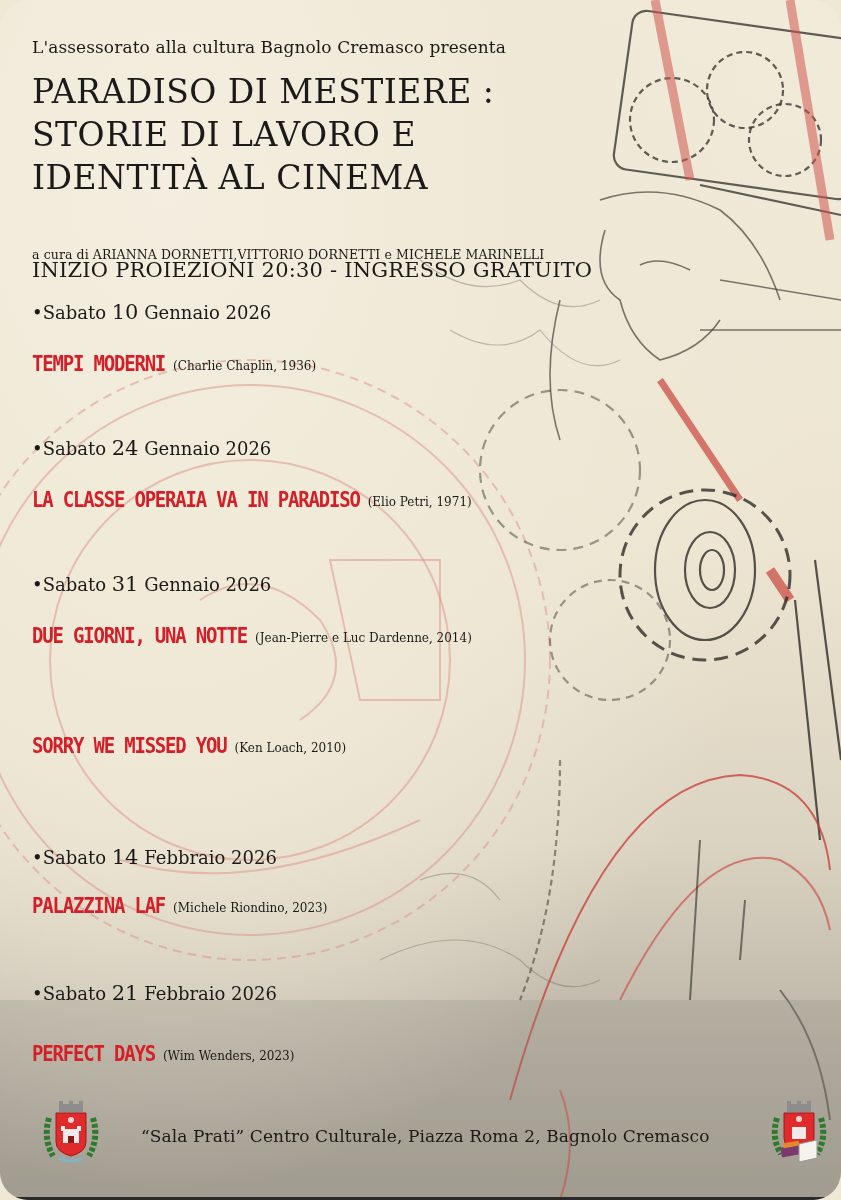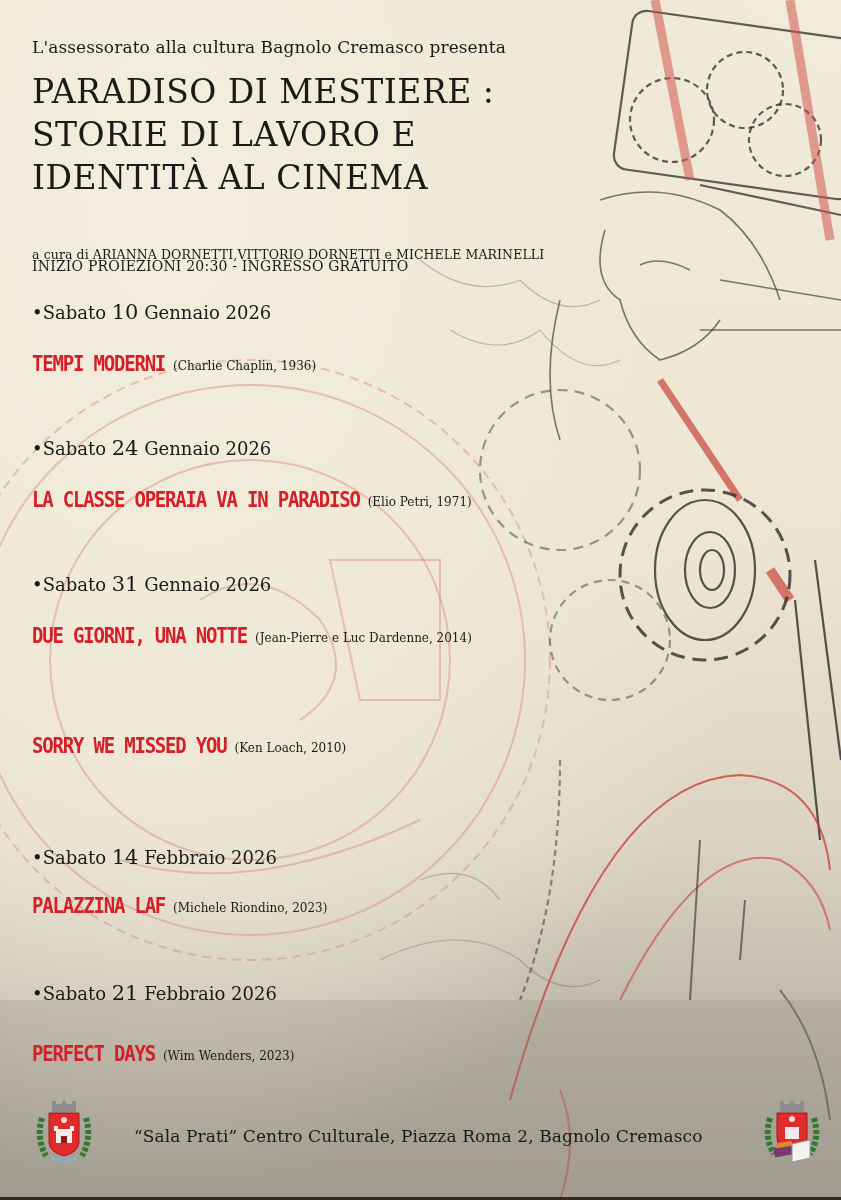--- a/index.html
+++ b/index.html
@@ -4,38 +4,39 @@
 <style>
   html, body { margin:0; padding:0; }
   body { width:841px; height:1200px; overflow:hidden; background:#efe8d5; }
   .poster {
     position:relative; width:841px; height:1200px; overflow:hidden;
     background:
       radial-gradient(ellipse at 20% 15%, #f3eedf 0%, #efe8d6 40%, rgba(239,232,214,0) 70%),
       linear-gradient(180deg, #f1ebda 0%, #ede5d1 45%, #dcd4c2 70%, #b9b3a6 88%, #a7a196 100%);
     font-family:"DejaVu Serif","Liberation Serif",serif;
     color:#1b1a18;
+    border-radius:28px;
   }
   .art { position:absolute; inset:0; pointer-events:none; }
   .content { position:absolute; left:32px; top:0; right:0; }
   .presenter { position:absolute; top:37px; left:0; font-size:17px; letter-spacing:0.1px; }
   .title { position:absolute; top:70px; left:0; font-size:33px; line-height:43px; letter-spacing:0.5px; margin:0; font-weight:normal; }
   .curators { position:absolute; top:207px; left:0; font-size:12.5px; letter-spacing:0.1px;margin-top:40px; }
-  .info { position:absolute; top:258px; left:0; font-size:14px; letter-spacing:0.2px; }
+  .info { position:absolute; top:258px; left:0; font-size:21px; letter-spacing:0.2px; }
   .event { position:absolute; left:0; }
   .date { font-size:18px; display:block; }
   .date .num { font-size:21px; }
   .film-line { display:block; margin-top:28px; white-space:nowrap; }
   .film-title {
     font-family:"DejaVu Sans Mono","Liberation Mono",monospace;
     color:#d51f28; font-weight:bold; font-size:19px; letter-spacing:-1.2px;
     text-transform:uppercase; transform:scaleY(1.15); display:inline-block;
   }
   .film-meta { font-size:12px; margin-left:8px; }
-  .footer { position:absolute; left:4px; right:0; top:1120px; height:40px; }
+  .footer { position:absolute; left:11px; right:0; top:1120px; height:40px; }
   .venue { position:absolute; left:130px; top:6px; font-size:17px; letter-spacing:0.1px; }
   .crest { position:absolute; width:60px; height:68px; }
   .bottom-bar { position:absolute; left:0; right:0; bottom:0; height:3px; background:#2a2a2a; }
 </style>
 </head>
 <body>
 
 <div class="poster">
 
   <svg class="art" viewBox="0 0 841 1200" xmlns="http://www.w3.org/2000/svg">

